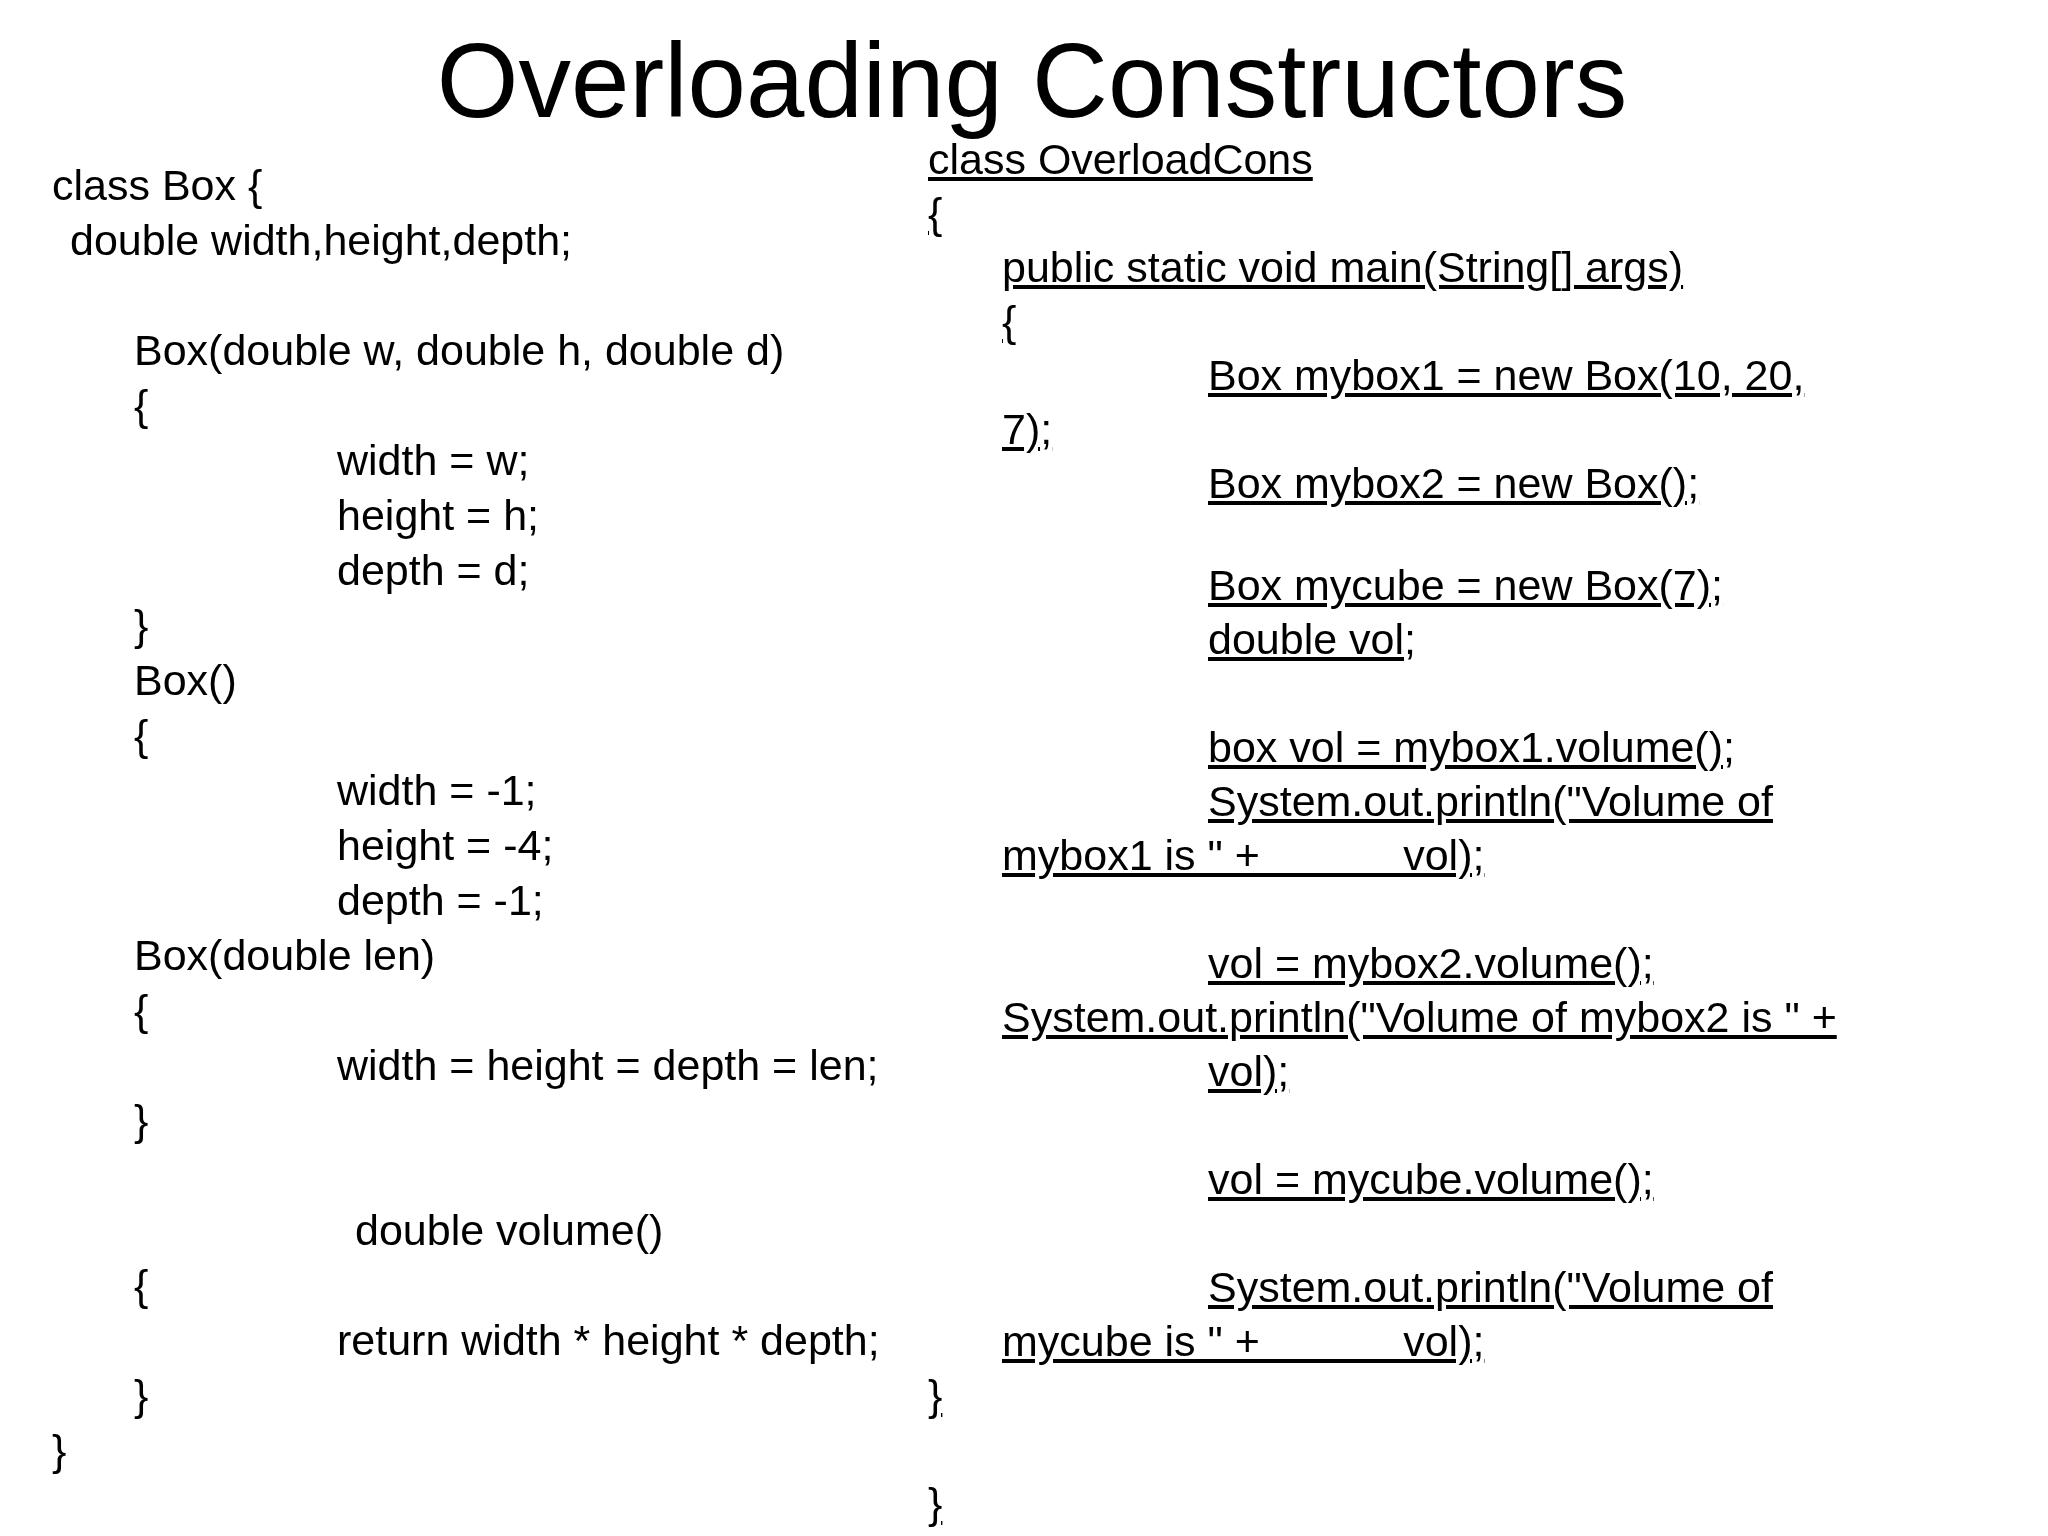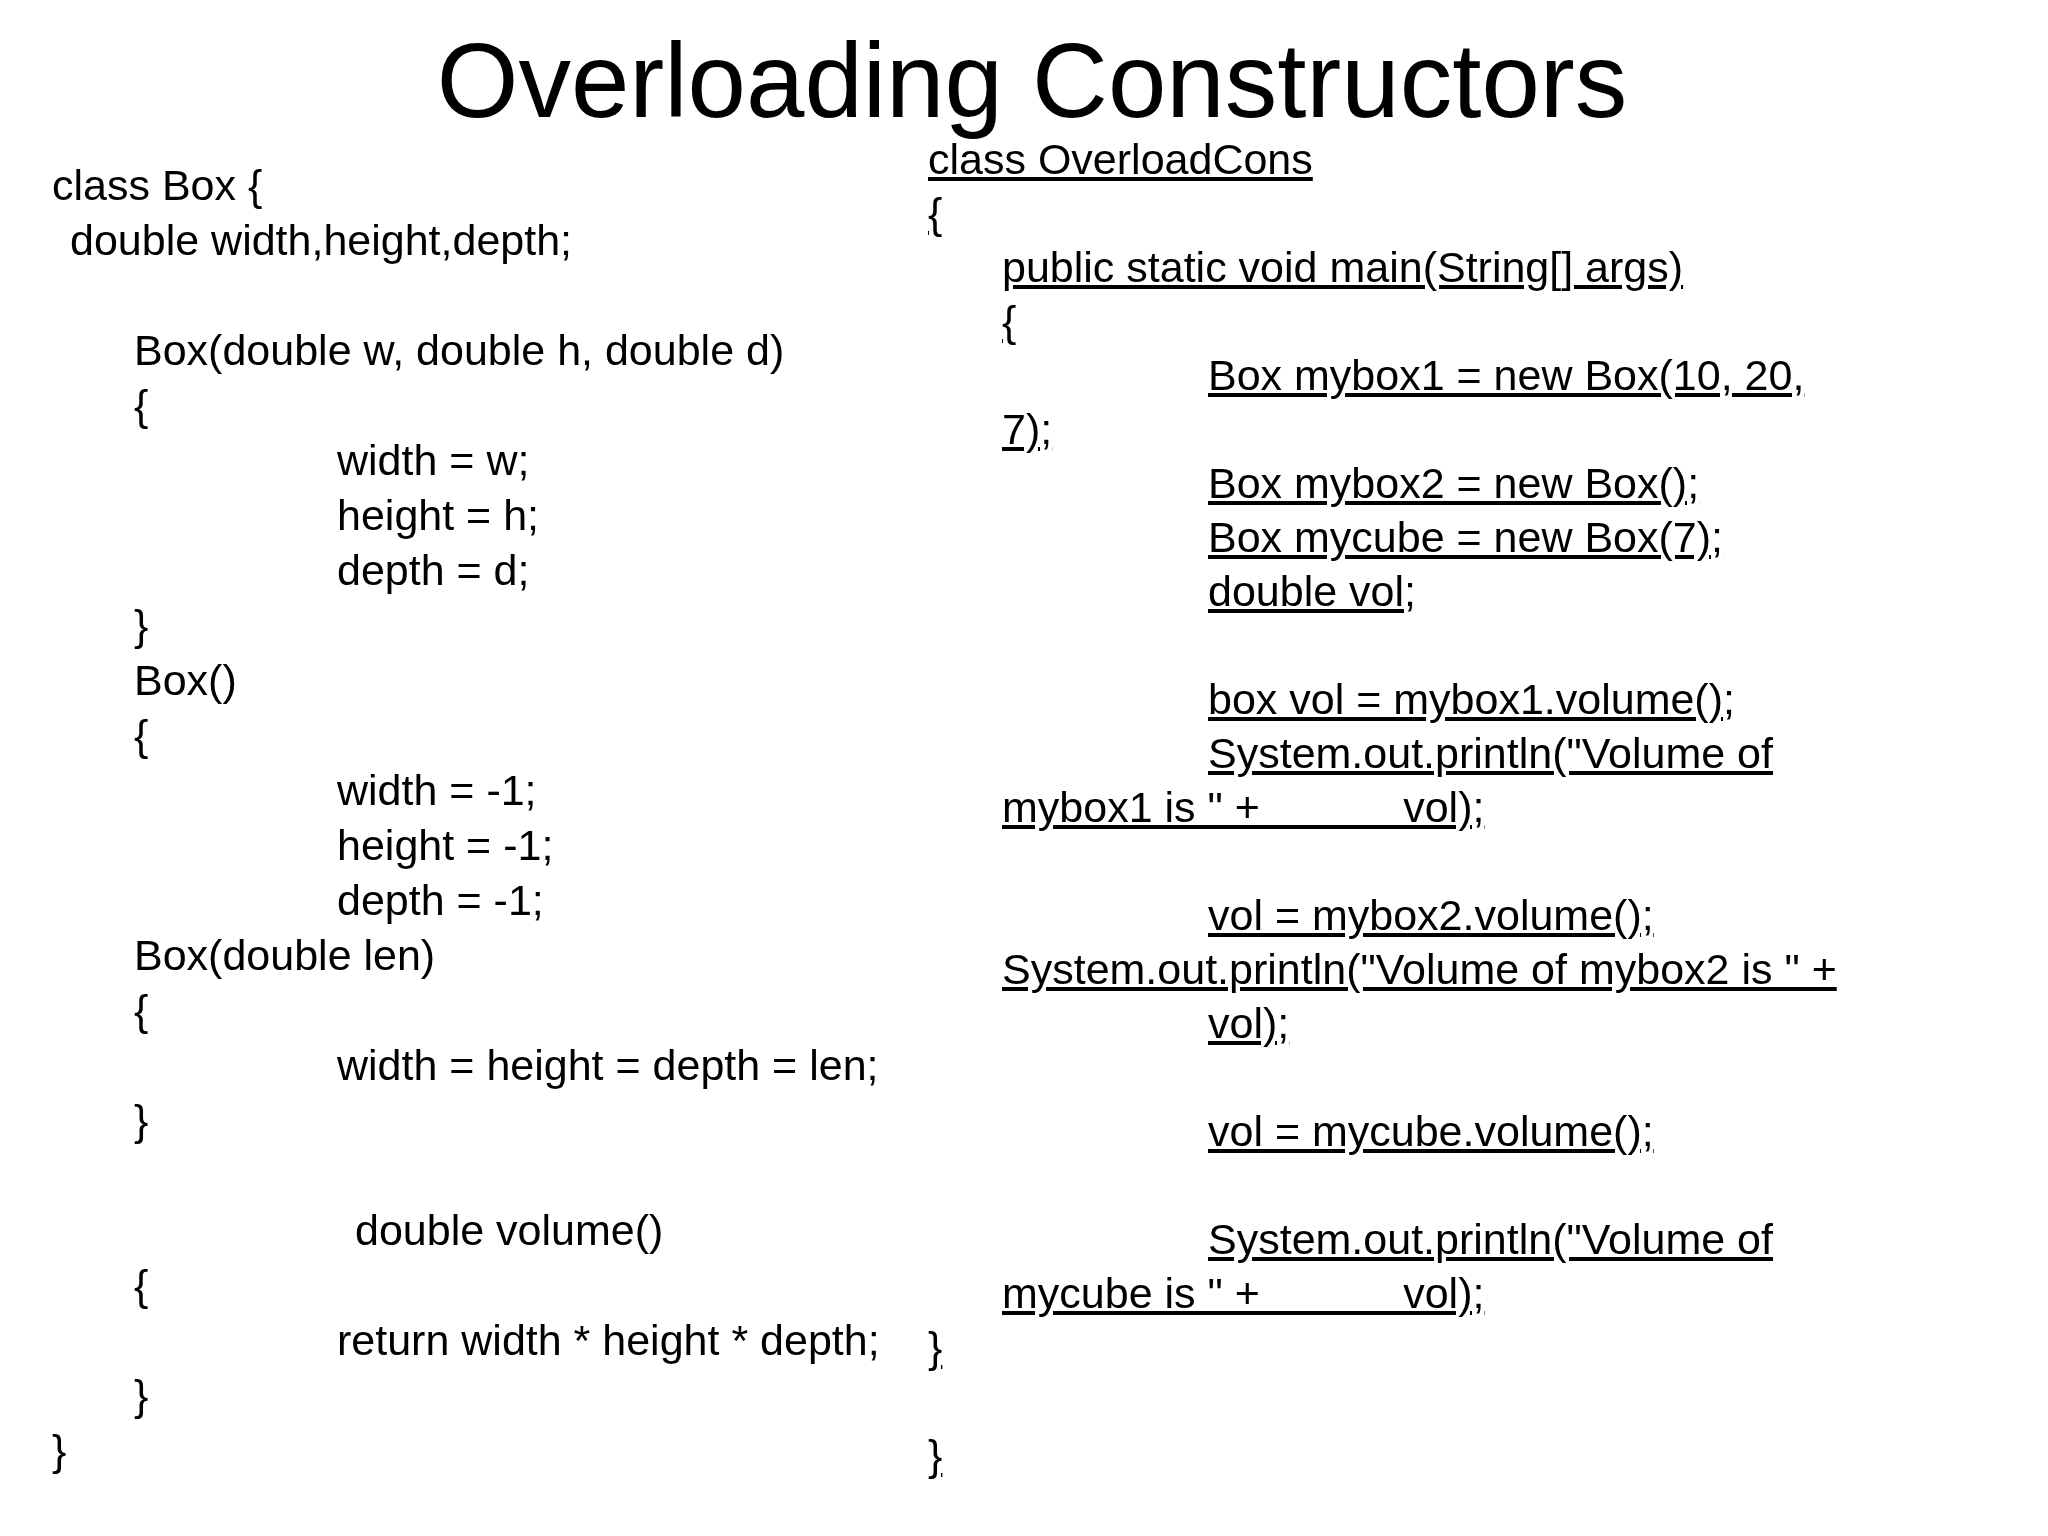--- a/index.html
+++ b/index.html
@@ -68,21 +68,21 @@
       <div class="code-line" style="padding-left: 134px;"></div>
       <div class="code-line" style="padding-left: 134px;">Box(double w, double h, double d)</div>
       <div class="code-line" style="padding-left: 134px;">{</div>
       <div class="code-line" style="padding-left: 337px;">width = w;</div>
       <div class="code-line" style="padding-left: 337px;">height = h;</div>
       <div class="code-line" style="padding-left: 337px;">depth = d;</div>
       <div class="code-line" style="padding-left: 134px;">}</div>
       <div class="code-line" style="padding-left: 134px;">Box()</div>
       <div class="code-line" style="padding-left: 134px;">{</div>
       <div class="code-line" style="padding-left: 337px;">width = -1;</div>
-      <div class="code-line" style="padding-left: 337px;">height = -1;</div>
+      <div class="code-line" style="padding-left: 337px;">height = -4;</div>
       <div class="code-line" style="padding-left: 337px;">depth = -1;</div>
       <div class="code-line" style="padding-left: 134px;">Box(double len)</div>
       <div class="code-line" style="padding-left: 134px;">{</div>
       <div class="code-line" style="padding-left: 337px;">width = height = depth = len;</div>
       <div class="code-line" style="padding-left: 134px;">}</div>
       <div class="code-line" style="padding-left: 134px;"></div>
       <div class="code-line" style="padding-left: 355px;">double volume()</div>
       <div class="code-line" style="padding-left: 134px;">{</div>
       <div class="code-line" style="padding-left: 337px;">return width * height * depth;</div>
       <div class="code-line" style="padding-left: 134px;">}</div>
@@ -90,21 +90,21 @@
     </div>
 
   <div class="code-block code-right">
       <div class="code-line" style="padding-left: 928px;">class OverloadCons</div>
       <div class="code-line" style="padding-left: 928px;">{</div>
       <div class="code-line" style="padding-left: 1002px;">public static void main(String[] args)</div>
       <div class="code-line" style="padding-left: 1002px;">{</div>
       <div class="code-line" style="padding-left: 1208px;">Box mybox1 = new Box(10, 20,</div>
       <div class="code-line" style="padding-left: 1002px;">7);</div>
       <div class="code-line" style="padding-left: 1208px;">Box mybox2 = new Box();</div>
-      <div class="code-line" style="padding-left: 1208px;">Box mycube = new Box(7);</div>
+      <div class="code-line" style="padding-left: 1208px; margin-top: 48px;">Box mycube = new Box(7);</div>
       <div class="code-line" style="padding-left: 1208px;">double vol;</div>
       <div class="code-line" style="padding-left: 1208px;"></div>
       <div class="code-line" style="padding-left: 1208px;">box vol = mybox1.volume();</div>
       <div class="code-line" style="padding-left: 1208px;">System.out.println("Volume of</div>
       <div class="code-line" style="padding-left: 1002px;">mybox1 is " +            vol);</div>
       <div class="code-line" style="padding-left: 1002px;"></div>
       <div class="code-line" style="padding-left: 1208px;">vol = mybox2.volume();</div>
       <div class="code-line" style="padding-left: 1002px;">System.out.println("Volume of mybox2 is " +</div>
       <div class="code-line" style="padding-left: 1208px;">vol);</div>
       <div class="code-line" style="padding-left: 1208px;"></div>

